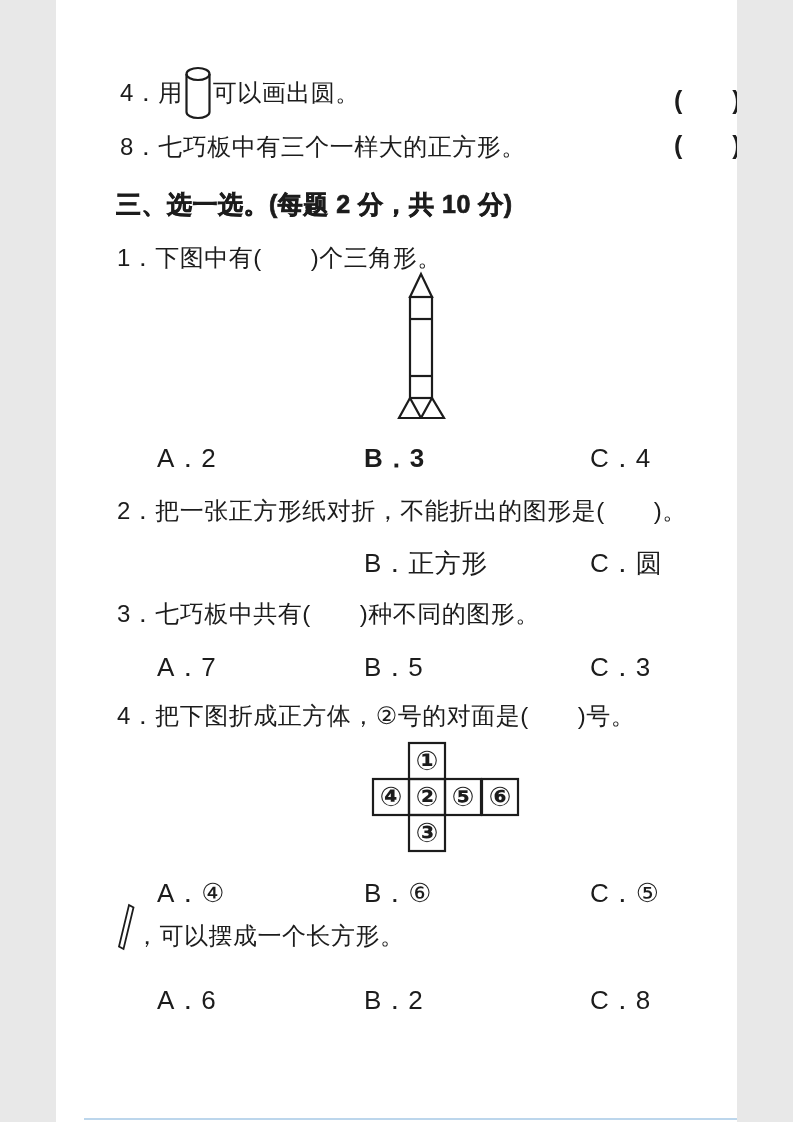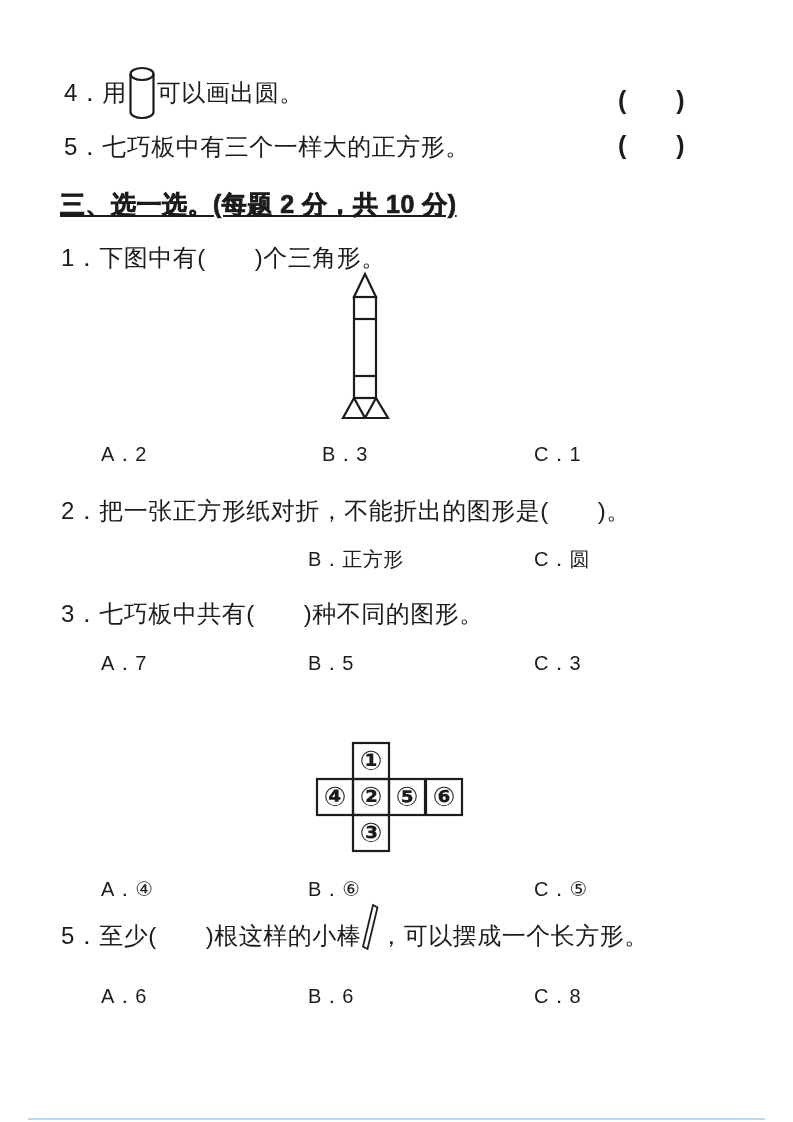--- a/index.html
+++ b/index.html
@@ -1,24 +1,24 @@
 <!DOCTYPE html>
 <html style="--ink: #1c1c1c; --bg: #ffffff; --rule: #bcd6ec;"><head>
 <meta charset="utf-8">
 <style>
   :root{ --ink:#1c1c1c; --rule:#bcd6ec; --bg:#ffffff; }
   html,body{ margin:0; padding:0; background:#e8e8e8; }
   .page{
-    position:relative; width:793px; height:1122px; background:var(--bg);
+    position:relative; width:681px; height:1122px; background:var(--bg);
     font-family:"Liberation Sans","DejaVu Sans",sans-serif;
     color:var(--ink); overflow:hidden; margin:0 auto;
   }
   .line{ position:absolute; font-size:24px; font-weight:500; white-space:nowrap; letter-spacing:0.5px; }
   .heading{ position:absolute; font-size:25px; font-weight:700; -webkit-text-stroke:0.7px currentColor; white-space:nowrap; letter-spacing:0.5px; }
-  .opt{ position:absolute; font-size:20px; font-weight:500; white-space:nowrap; letter-spacing:0.5px; }
+  .opt{ position:absolute; font-size:26px; font-weight:500; white-space:nowrap; letter-spacing:0.5px; }
   .answer-parens{ position:absolute; font-size:25px; font-weight:600; white-space:nowrap; }
   .iconrow{ display:flex; align-items:center; }
   .iconrow svg{ flex:0 0 auto; }
   svg .stroke{ stroke:var(--ink); fill:none; stroke-width:2.2; }
   svg .strokefill{ stroke:var(--ink); fill:#ffffff; stroke-width:2.2; }
   svg text{ fill:var(--ink); font-family:"DejaVu Sans","Liberation Sans",sans-serif; font-weight:bold; }
   .bottom-rule{ position:absolute; left:28px; top:1118px; width:737px; height:2px; background:var(--rule); }
 </style>
 </head>
 <body>
@@ -30,49 +30,50 @@
     <svg width="28" height="54" viewBox="0 0 28 54" style="margin:0 1px;">
       <ellipse class="strokefill" cx="14" cy="8" rx="11.5" ry="6"></ellipse>
       <path class="stroke" d="M2.5,8 L2.5,46"></path>
       <path class="stroke" d="M25.5,8 L25.5,46"></path>
       <path class="stroke" d="M2.5,46 A11.5,6 0 0 0 25.5,46"></path>
     </svg>
     <span>可以画出圆。</span>
   </div>
   <div class="answer-parens" style="left:618px; top:84px;">(　　)</div>
 
-  <div class="line" style="left:64px; top:131px;">5．七巧板中有三个一样大的正方形。</div>
+  <div class="line" style="left:64px; top:131px;">8．七巧板中有三个一样大的正方形。</div>
   <div class="answer-parens" style="left:618px; top:129px;">(　　)</div>
 
-  <div class="heading" style="left:60px; top:188px;text-decoration:underline;">三、选一选。(每题 2 分，共 10 分)</div>
+  <div class="heading" style="left:60px; top:188px;">三、选一选。(每题 2 分，共 10 分)</div>
 
   <div class="line" style="left:61px; top:242px;">1．下图中有(　　)个三角形。</div>
 
   <svg width="60" height="150" viewBox="0 0 60 150" style="position:absolute; left:335px; top:270px;">
     <polygon class="strokefill" points="30,4 19,27 41,27"></polygon>
     <rect class="stroke" x="19" y="27" width="22" height="101"></rect>
     <line class="stroke" x1="19" y1="49" x2="41" y2="49"></line>
     <line class="stroke" x1="19" y1="106" x2="41" y2="106"></line>
     <polygon class="strokefill" points="19,128 8,148 30,148"></polygon>
     <polygon class="strokefill" points="41,128 30,148 53,148"></polygon>
   </svg>
 
   <div class="opt" style="left:101px; top:441px;">A．2</div>
-  <div class="opt" style="left:322px; top:441px;">B．3</div>
-  <div class="opt" style="left:534px; top:441px;">C．1</div>
+  <div class="opt" style="left:308px; top:441px;font-weight:bold;">B．3</div>
+  <div class="opt" style="left:534px; top:441px;">C．4</div>
 
   <div class="line" style="left:61px; top:495px;">2．把一张正方形纸对折，不能折出的图形是(　　)。</div>
   <div class="opt" style="left:308px; top:546px;">B．正方形</div>
   <div class="opt" style="left:534px; top:546px;">C．圆</div>
 
   <div class="line" style="left:61px; top:598px;">3．七巧板中共有(　　)种不同的图形。</div>
   <div class="opt" style="left:101px; top:650px;">A．7</div>
   <div class="opt" style="left:308px; top:650px;">B．5</div>
   <div class="opt" style="left:534px; top:650px;">C．3</div>
 
+  <div class="line" style="left:61px; top:700px;">4．把下图折成正方体，②号的对面是(　　)号。</div>
 
   <svg width="150" height="112" viewBox="0 0 150 112" style="position:absolute; left:315px; top:741px;">
     <rect class="stroke" x="38" y="2" width="36" height="36"></rect>
     <rect class="stroke" x="2" y="38" width="36" height="36"></rect>
     <rect class="stroke" x="38" y="38" width="36" height="36"></rect>
     <rect class="stroke" x="74" y="38" width="36" height="36"></rect>
     <rect class="stroke" x="111" y="38" width="36" height="36"></rect>
     <rect class="stroke" x="38" y="74" width="36" height="36"></rect>
     <text x="56" y="29" font-size="27" text-anchor="middle">①</text>
     <text x="20" y="65" font-size="27" text-anchor="middle">④</text>
@@ -80,26 +81,25 @@
     <text x="92" y="65" font-size="27" text-anchor="middle">⑤</text>
     <text x="129" y="65" font-size="27" text-anchor="middle">⑥</text>
     <text x="56" y="101" font-size="27" text-anchor="middle">③</text>
   </svg>
 
   <div class="opt" style="left:101px; top:876px;">A．④</div>
   <div class="opt" style="left:308px; top:876px;">B．⑥</div>
   <div class="opt" style="left:534px; top:876px;">C．⑤</div>
 
   <div class="line iconrow" style="left:61px; top:910px; height:52px;">
-    <span>5．至少(　　)根这样的小棒</span>
     <svg width="18" height="48" viewBox="0 0 18 48" style="position:relative; top:-9px;">
       <polygon points="12,2 16.5,4.5 6.5,46 2,43.5" fill="#ffffff" stroke="#1c1c1c" stroke-width="1.8"></polygon>
     </svg>
     <span>，可以摆成一个长方形。</span>
   </div>
   <div class="opt" style="left:101px; top:983px;">A．6</div>
-  <div class="opt" style="left:308px; top:983px;">B．6</div>
+  <div class="opt" style="left:308px; top:983px;">B．2</div>
   <div class="opt" style="left:534px; top:983px;">C．8</div>
 
 
   <div class="bottom-rule"></div>
 
 </div>
 
 </body></html>

